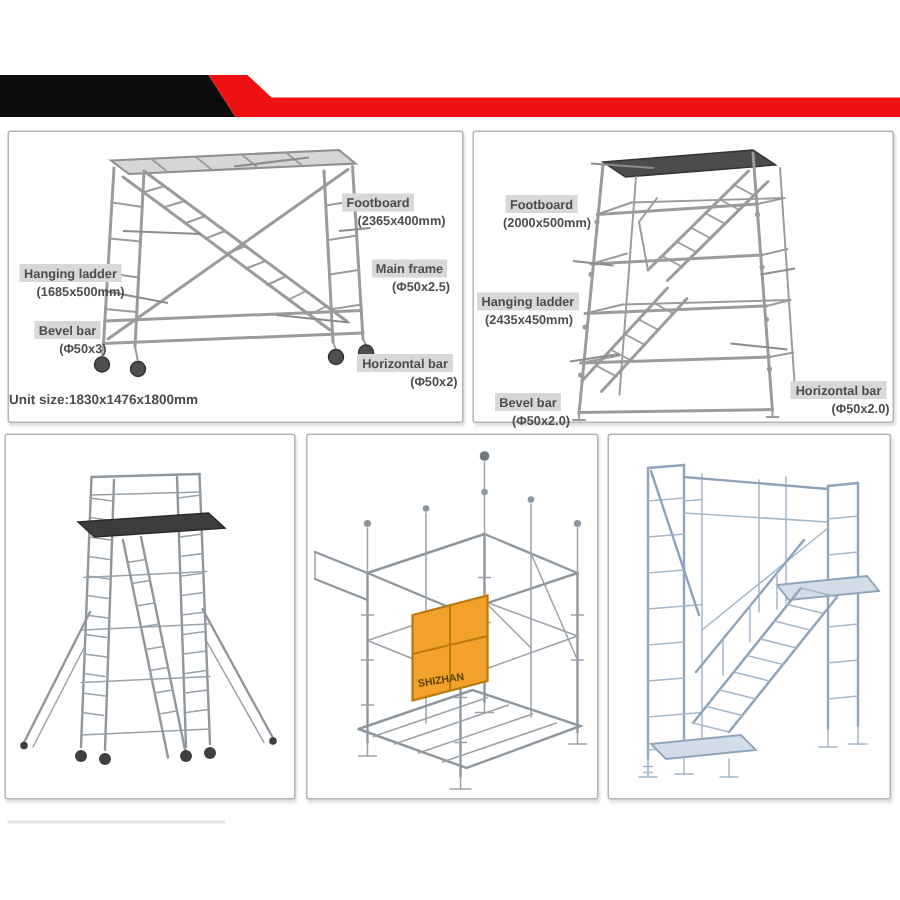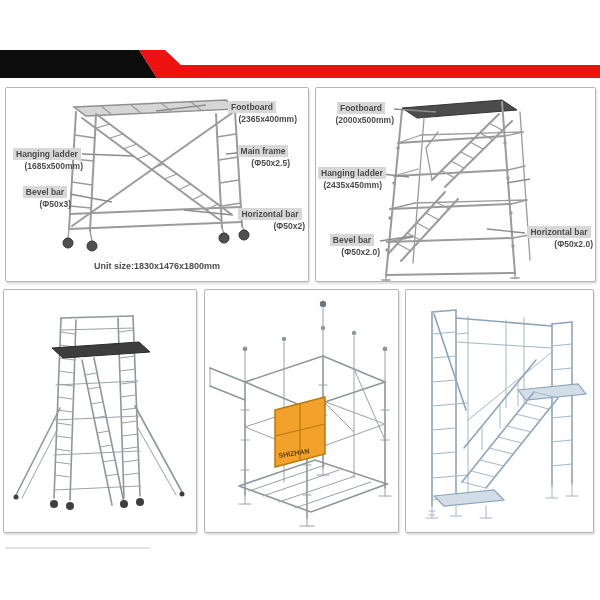--- a/index.html
+++ b/index.html
@@ -13,23 +13,23 @@
     color:#fff;font-size:16.5px;font-weight:bold;letter-spacing:.4px;white-space:nowrap;}
 
   
   .panel{position:absolute;background:#fff;border:1px solid #b5b5b5;border-radius:2px;
     box-shadow:1px 2px 2px rgba(0,0,0,.13);}
   .panel svg{position:absolute;left:0;top:0;}
 
   
   .lbl{position:absolute;font-size:8.5px;font-weight:bold;color:#4c4c4c;
     line-height:12px;text-align:center;white-space:nowrap;}
-  .lbl .name{background:#d8d8d8;padding:0 3px;display:inline-block;}
+  .lbl .name{background:#d8d8d8;padding:0 3px;display:inline-block;margin-top:28px;}
   .lbl .dim{display:block;background:transparent;text-align:right;}
-  .unit-size{position:absolute;left:0;top:173px;width:100%;text-align:center;
+  .unit-size{position:absolute;left:0;top:173px;width:100%;text-align:left;
     font-size:9px;font-weight:bold;color:#4c4c4c;}
 
   .divider-faint{position:absolute;left:5px;top:547px;width:145px;height:2px;background:#e4e4e4;}
 
   
   .ln{stroke:#9b9b9b;stroke-width:2;fill:none;stroke-linecap:round;}
   .ln-t{stroke:#9b9b9b;stroke-width:1.3;fill:none;stroke-linecap:round;}
   .leader{stroke:#8c8c8c;stroke-width:1.4;fill:none;}
   .steel{stroke:#8f979e;stroke-width:1.6;fill:none;stroke-linecap:round;}
   .steel-t{stroke:#9aa2a9;stroke-width:1;fill:none;stroke-linecap:round;}
@@ -104,21 +104,21 @@
       <line class="leader" x1="227" y1="127" x2="178" y2="122"></line>
     </svg>
     <div class="lbl" style="left:201px;top:13px;width:90px;">
       <span class="name">Footboard</span>
       <span class="dim">(2365x400mm)</span>
     </div>
     <div class="lbl" style="left:5px;top:60px;width:72px;">
       <span class="name">Hanging ladder</span>
       <span class="dim">(1685x500mm)</span>
     </div>
-    <div class="lbl" style="left:230px;top:57px;width:54px;">
+    <div class="lbl" style="left:240px;top:57px;width:54px;">
       <span class="name">Main frame</span>
       <span class="dim">(Φ50x2.5)</span>
     </div>
     <div class="lbl" style="left:13px;top:98px;width:52px;">
       <span class="name">Bevel bar</span>
       <span class="dim">(Φ50x3)</span>
     </div>
     <div class="lbl" style="left:229px;top:120px;width:70px;">
       <span class="name">Horizontal bar</span>
       <span class="dim">(Φ50x2)</span>

